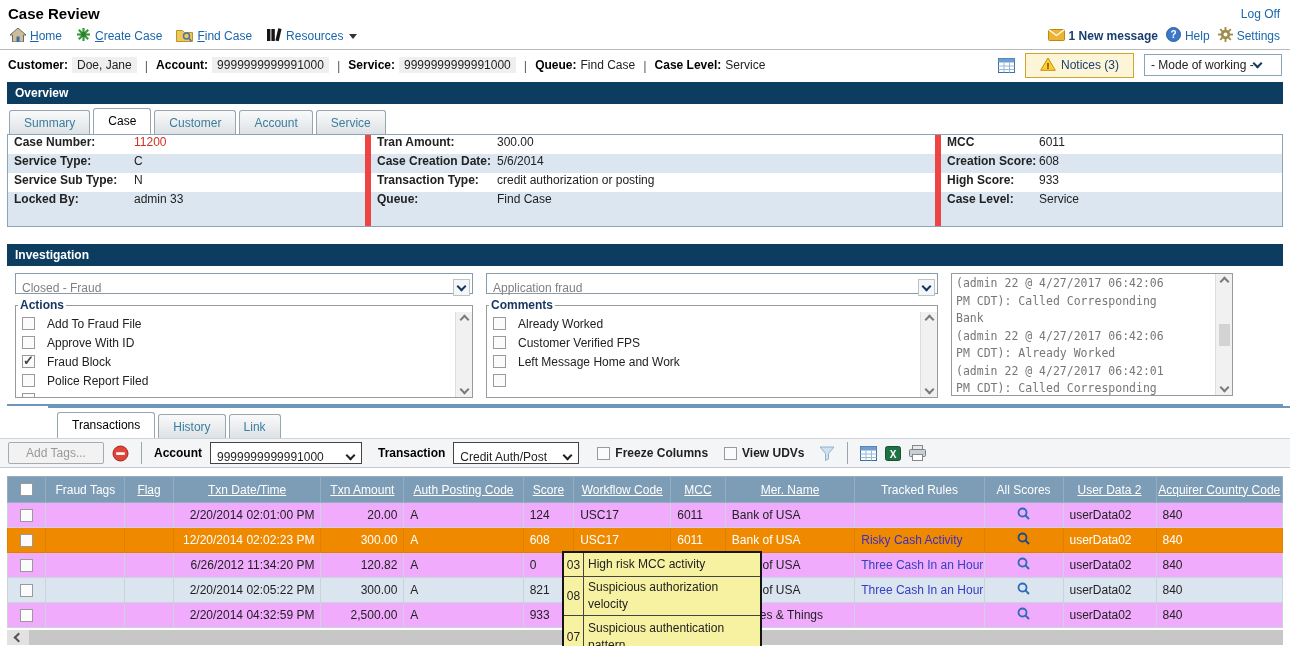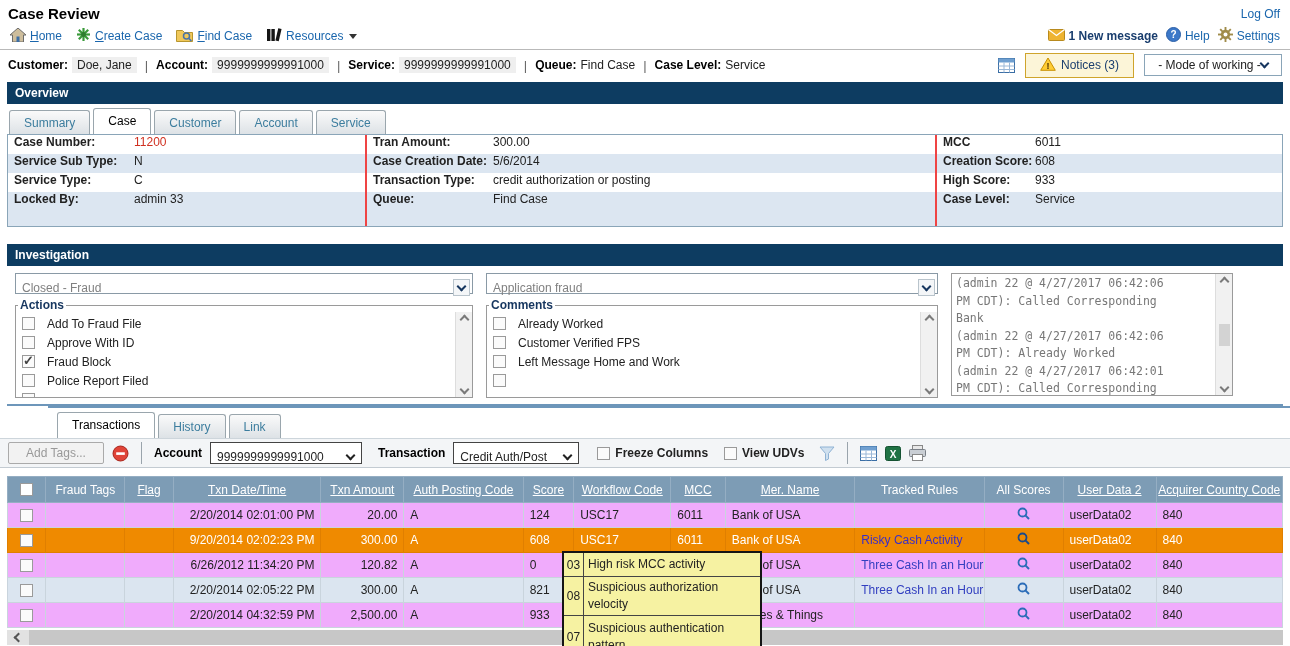--- a/index.html
+++ b/index.html
@@ -26,21 +26,21 @@
 
   
   .ctxbar { height:30px; display:flex; align-items:center; padding:0 8px; }
   .ctx-field { display:flex; align-items:center; }
   .ctx-label { font-weight:bold; color:#000; margin-right:4px; }
   .ctx-value { background:#efefef; padding:1px 5px; }
   .ctx-sep { color:#666; margin:0 8px; font-size:13px; }
   .ctx-right { margin-left:auto; display:flex; align-items:center; gap:10px; }
   .notices-btn { display:flex; align-items:center; gap:5px; background:#fcf5d8; border:1px solid #cfa42c;
     padding:3px 14px; color:#1a3e6e; cursor:pointer; }
-  .mode-select { display:flex; align-items:center; justify-content:center; width:138px; height:22px;
+  .mode-select { display:flex; align-items:center; justify-content:flex-start; width:138px; height:22px;
     border:1px solid #8aa5b8; background:#fff; padding:0 6px; cursor:pointer; }
 
   .chev { display:inline-block; width:7px; height:7px; border-right:2px solid #16365f; border-bottom:2px solid #16365f; }
   .chev.down { transform:rotate(45deg); margin-top:-3px; }
   .chev.up { transform:rotate(225deg); margin-bottom:-3px; }
   .chev.left { transform:rotate(135deg); }
   .chev.gray { border-color:#7a7a7a; }
 
   
   .section { margin:0 7px; }
@@ -49,21 +49,21 @@
 
   
   .tabstrip { display:flex; align-items:flex-end; gap:3px; height:30px; padding:4px 0 0 2px; background:#fff; }
   .tab { padding:5px 14px 4px; border:1px solid #9aa6ad; border-bottom:none; border-radius:3px 3px 0 0;
     background:linear-gradient(#fafafa,#dde2e6); color:#3c7d9e; cursor:pointer; }
   .tab.active { background:#fff; color:#000; padding-bottom:6px; position:relative; z-index:2; }
 
   
   .ov-grid { display:flex; border:1px solid #8aa5b8; border-top:1px solid #8aa5b8; }
   .ov-col { display:flex; flex-direction:column; }
-  .ov-col + .ov-col { border-left:2px solid #ef4444; }
+  .ov-col + .ov-col { border-left:6px solid #ef4444; }
   .ov-col1 { width:357px; } .ov-col2 { width:570px; } .ov-col3 { flex:1; }
   .ov-row { display:flex; height:19px; align-items:flex-start; }
   .ov-row:nth-child(even) { background:#dce6f1; }
   .ov-label { font-weight:bold; padding-left:6px; }
   .ov-col1 .ov-label { width:126px; } .ov-col2 .ov-label { width:126px; } .ov-col3 .ov-label { width:98px; }
   .ov-filler { height:15px; background:#dce6f1; }
   .red-val { color:#d03020; }
 
   
   .inv-body { display:flex; padding:7px 0 6px 8px; border-bottom:2px solid #6d96ba; background:#fff; }
@@ -266,26 +266,26 @@
     <span class="tab">Account</span>
     <span class="tab">Service</span>
   </div>
   <div class="ov-grid">
     <div class="ov-col ov-col1">
       <div class="ov-row">
           <span class="ov-label">Case Number:</span>
           <span class="red-val">11200</span>
         </div>
       <div class="ov-row">
+          <span class="ov-label">Service Type:</span>
+          <span>C</span>
+        </div>
+      <div class="ov-row">
           <span class="ov-label">Service Sub Type:</span>
           <span>N</span>
-        </div>
-      <div class="ov-row">
-          <span class="ov-label">Service Type:</span>
-          <span>C</span>
         </div>
       <div class="ov-row">
           <span class="ov-label">Locked By:</span>
           <span>admin 33</span>
         </div>
       <div class="ov-filler"></div>
     </div>
     <div class="ov-col ov-col2">
       <div class="ov-row">
           <span class="ov-label">Tran Amount:</span>
@@ -551,21 +551,21 @@
               </svg></span></td>
         <td>userData02</td>
         <td>840</td>
       </tr>
       <tr class="row-sel">
         <td class="c">
             <span class="cb" style="margin:0 auto;display:block"></span>
           </td>
         <td></td>
         <td></td>
-        <td class="r">9/20/2014 02:02:23 PM</td>
+        <td class="r">12/20/2014 02:02:23 PM</td>
         <td class="r">300.00</td>
         <td>A</td>
         <td>608</td>
         <td>USC17</td>
         <td>6011</td>
         <td>Bank of USA</td>
         <td><span class="rule-link">Risky Cash Activity</span></td>
         <td class="c"><span><svg width="13" height="13">
                 <circle cx="5.5" cy="5.5" r="4" fill="none" stroke="#1a4a8a" stroke-width="1.8"></circle>
                 <line x1="8.4" y1="8.4" x2="12" y2="12" stroke="#1a4a8a" stroke-width="2"></line>

